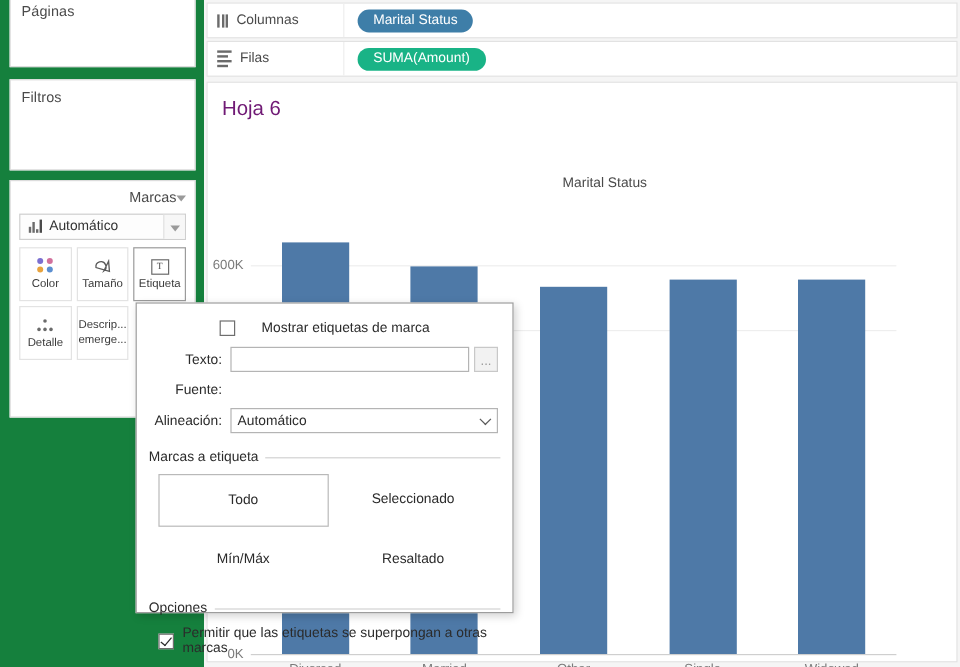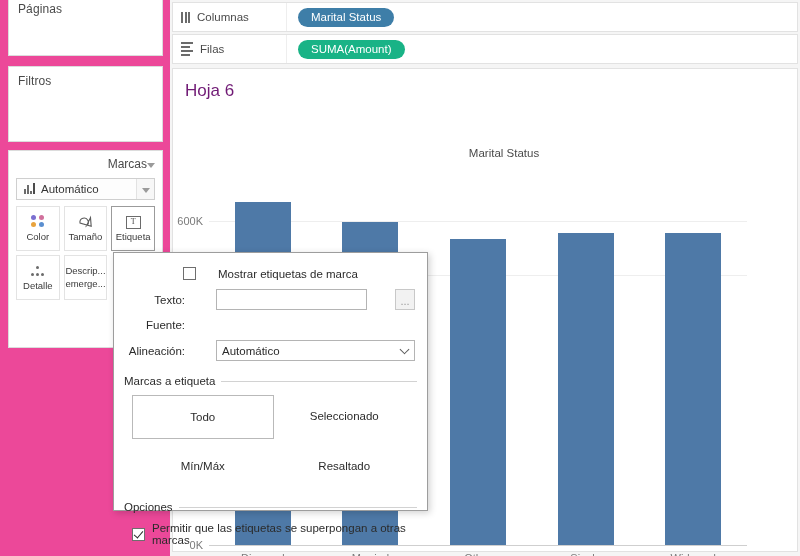--- a/index.html
+++ b/index.html
@@ -14,21 +14,21 @@
   #app {
     position: relative;
     width: 800px; height: 556px;
     background: #f5f5f5;
   }
 
   
   .left-rail {
     position: absolute; left: 0; top: 0;
     width: 170px; height: 556px;
-    background: #ec4899;
+    background: #15803d;
   }
   .shelf-card {
     position: absolute;
     left: 8px;
     background: #ffffff;
     border: 1px solid #dcdcdc;
   }
   .shelf-title {
     font-size: 12px;
     color: #4a4a4a;
@@ -249,21 +249,20 @@
   .group {
     margin: 14px 10px 0 10px;
     display: flex; align-items: center; gap: 6px;
   }
   .group .gname { white-space: nowrap; }
   .group .gline { flex: 1; height: 1px; background: #d2d2d2; }
 
   .field-row {
     display: flex; align-items: center;
     margin: 9px 12px 0 10px;
-    gap: 24px;
   }
   .field-row .flab {
     width: 68px; text-align: right; padding-right: 7px;
     white-space: nowrap; font-size: 11.5px;
   }
   .txtbox {
     flex: 1; height: 21px;
     border: 1px solid #b4b4b4;
     background: #ffffff;
   }

